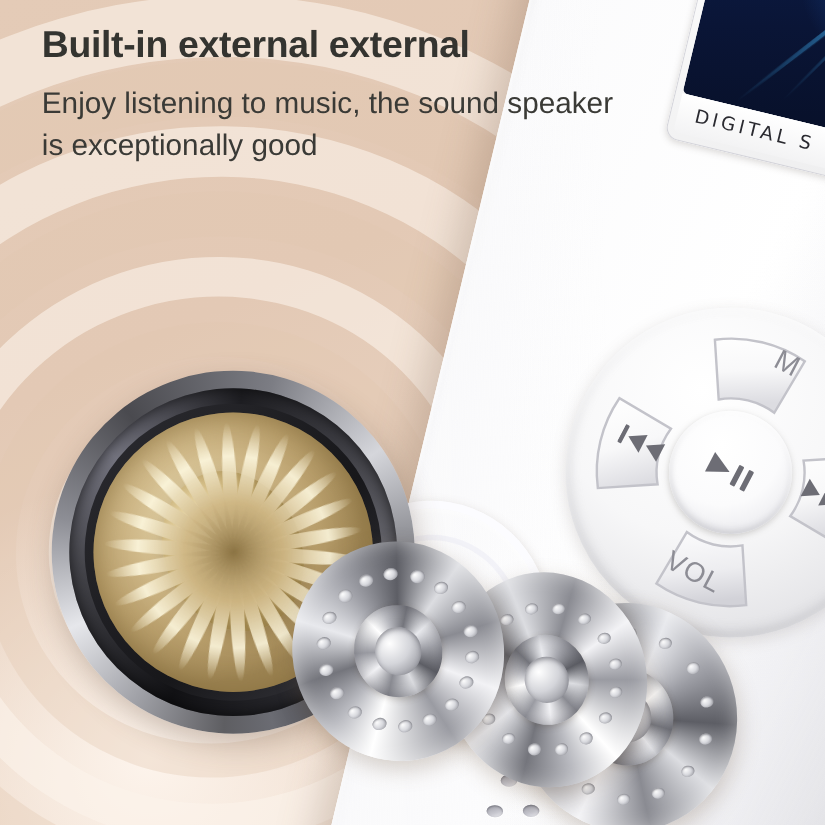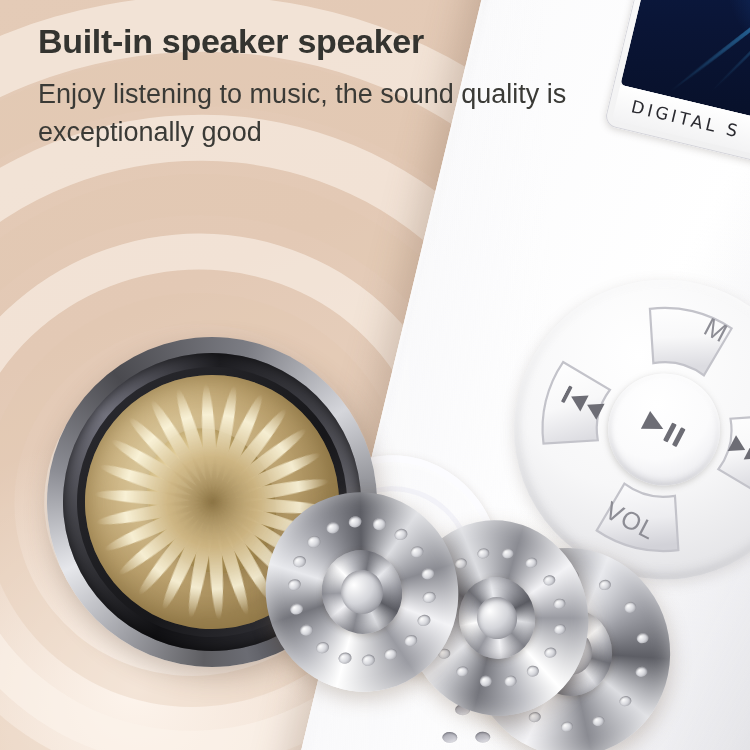--- a/index.html
+++ b/index.html
@@ -501,15 +501,15 @@
         <div class="rib" style="transform: rotate(263.077deg) translateY(-118px);"></div>
         <div class="rib" style="transform: rotate(276.923deg) translateY(-118px);"></div>
         <div class="rib" style="transform: rotate(290.769deg) translateY(-118px);"></div>
         <div class="rib" style="transform: rotate(304.615deg) translateY(-118px);"></div>
         <div class="rib" style="transform: rotate(318.462deg) translateY(-118px);"></div>
         <div class="rib" style="transform: rotate(332.308deg) translateY(-118px);"></div>
         <div class="rib" style="transform: rotate(346.154deg) translateY(-118px);"></div>
       </div>
   </div>
 
-  <div class="headline">Built-in speaker speaker</div>
-  <div class="subline">Enjoy listening to music, the sound quality is exceptionally good</div>
+  <div class="headline">Built-in external external</div>
+  <div class="subline">Enjoy listening to music, the sound speaker is exceptionally good</div>
 </div>
 
 </body></html>

